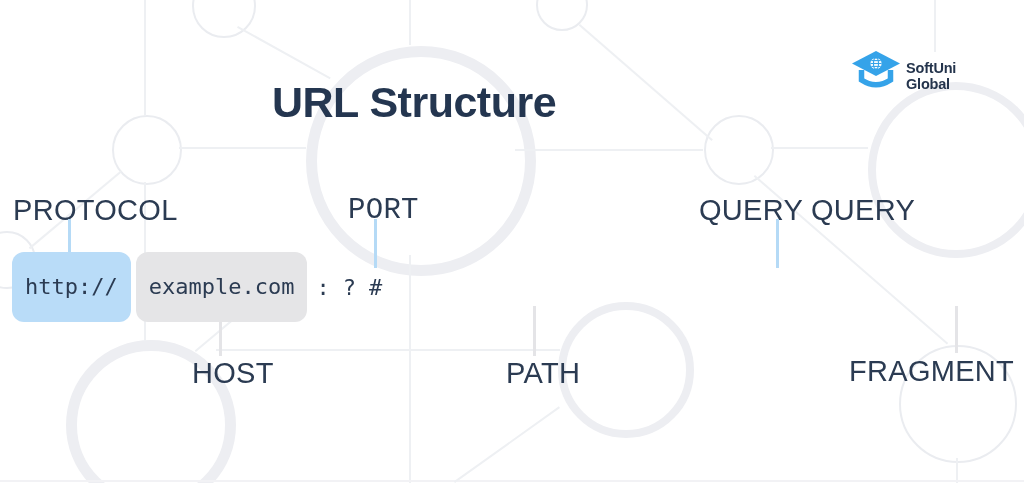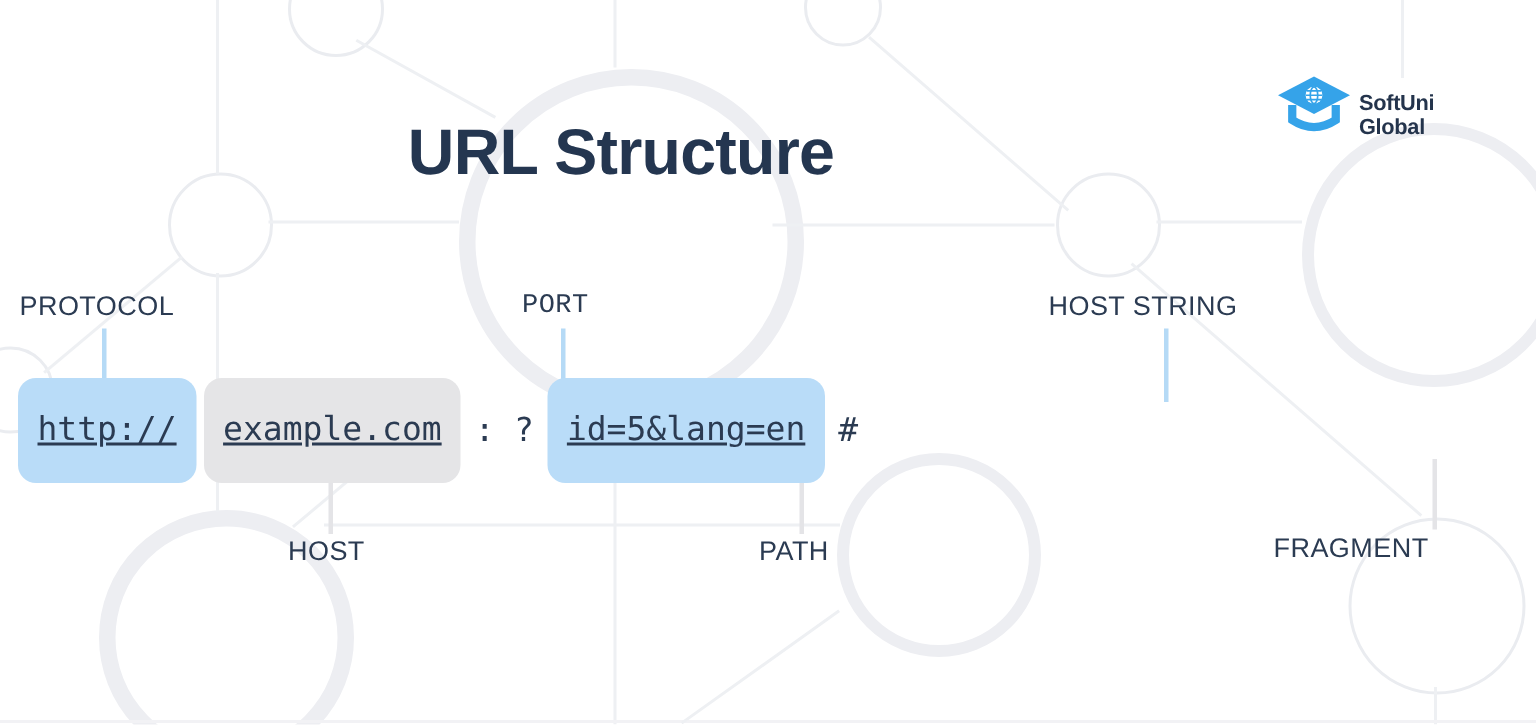--- a/index.html
+++ b/index.html
@@ -21,35 +21,35 @@
   
   .title{
     position:absolute;top:78px;left:0;width:828px;text-align:center;
     font-size:43px;font-weight:bold;letter-spacing:-.5px;color:var(--title,#243650);
   }
   
   .logo{position:absolute;left:851px;top:50px;display:flex;align-items:center;gap:5px;}
   .logo-text{font-size:14.5px;font-weight:bold;line-height:16px;color:#24344c;letter-spacing:-.2px;}
   
   .part-label{
-    position:absolute;font-size:18px;letter-spacing:.3px;color:var(--text-dark,#2b3b52);
+    position:absolute;font-size:29px;letter-spacing:.3px;color:var(--text-dark,#2b3b52);
     white-space:nowrap;
   }
   
   .connector{position:absolute;width:2.5px;}
   .connector.blue{background:var(--connector-blue,#b5daf6);}
   .connector.gray{background:var(--connector-gray,#e4e4e7);}
   
   .url-bar{
     position:absolute;left:12px;top:268px;height:38px;
     display:flex;align-items:center;gap:5px;
     font-family:"DejaVu Sans Mono", monospace;font-size:22px;
     color:var(--text-dark,#2b3b52);white-space:nowrap;
   }
-  .chip{height:38px;line-height:38px;padding:16px 13px;border-radius:12px;text-decoration:underline;}
+  .chip{height:38px;line-height:38px;padding:16px 13px;border-radius:12px;}
   .chip.blue{background:var(--highlight-chip,#b9dcf8);}
   .chip.gray{background:var(--muted-chip,#e5e5e7);text-align:center;}
   .sep{margin:0 4px;}
 </style>
 </head>
 <body>
 
 <div>
   <div class="decor circle" style="left:192px;top:-26px;width:60px;height:60px;"></div>
   <div class="decor circle" style="left:536px;top:-21px;width:48px;height:48px;"></div>
@@ -96,33 +96,32 @@
     </svg>
   </span>
   <span class="logo-text">
     <span>SoftUni</span><br>
     <span>Global</span>
   </span>
 </div>
 
 <div class="part-label" style="left:13px;top:194px;">PROTOCOL</div>
 <div class="part-label" style="left:348px;top:194px;font-family:Liberation Mono, monospace;">PORT</div>
-<div class="part-label" style="left:699px;top:194px;">HOST STRING</div>
+<div class="part-label" style="left:699px;top:194px;">QUERY QUERY</div>
 
 <div class="part-label" style="left:192px;top:357px;">HOST</div>
 <div class="part-label" style="left:506px;top:357px;">PATH</div>
 <div class="part-label" style="left:849px;top:355px;">FRAGMENT</div>
 
 <div class="connector blue" style="left:68px;top:219px;height:49px;"></div>
 <div class="connector blue" style="left:374px;top:219px;height:49px;"></div>
 <div class="connector blue" style="left:776px;top:219px;height:49px;"></div>
 <div class="connector gray" style="left:219px;top:306px;height:50px;"></div>
 <div class="connector gray" style="left:533px;top:306px;height:50px;"></div>
 <div class="connector gray" style="left:955px;top:306px;height:47px;"></div>
 
 <div class="url-bar">
   <span class="chip blue">http://</span>
   <span class="chip gray">example.com</span>
   <span class="sep">:</span>
   <span class="sep">?</span>
-  <span class="chip blue">id=5&amp;lang=en</span>
   <span class="sep">#</span>
 </div>
 
 </body></html>

